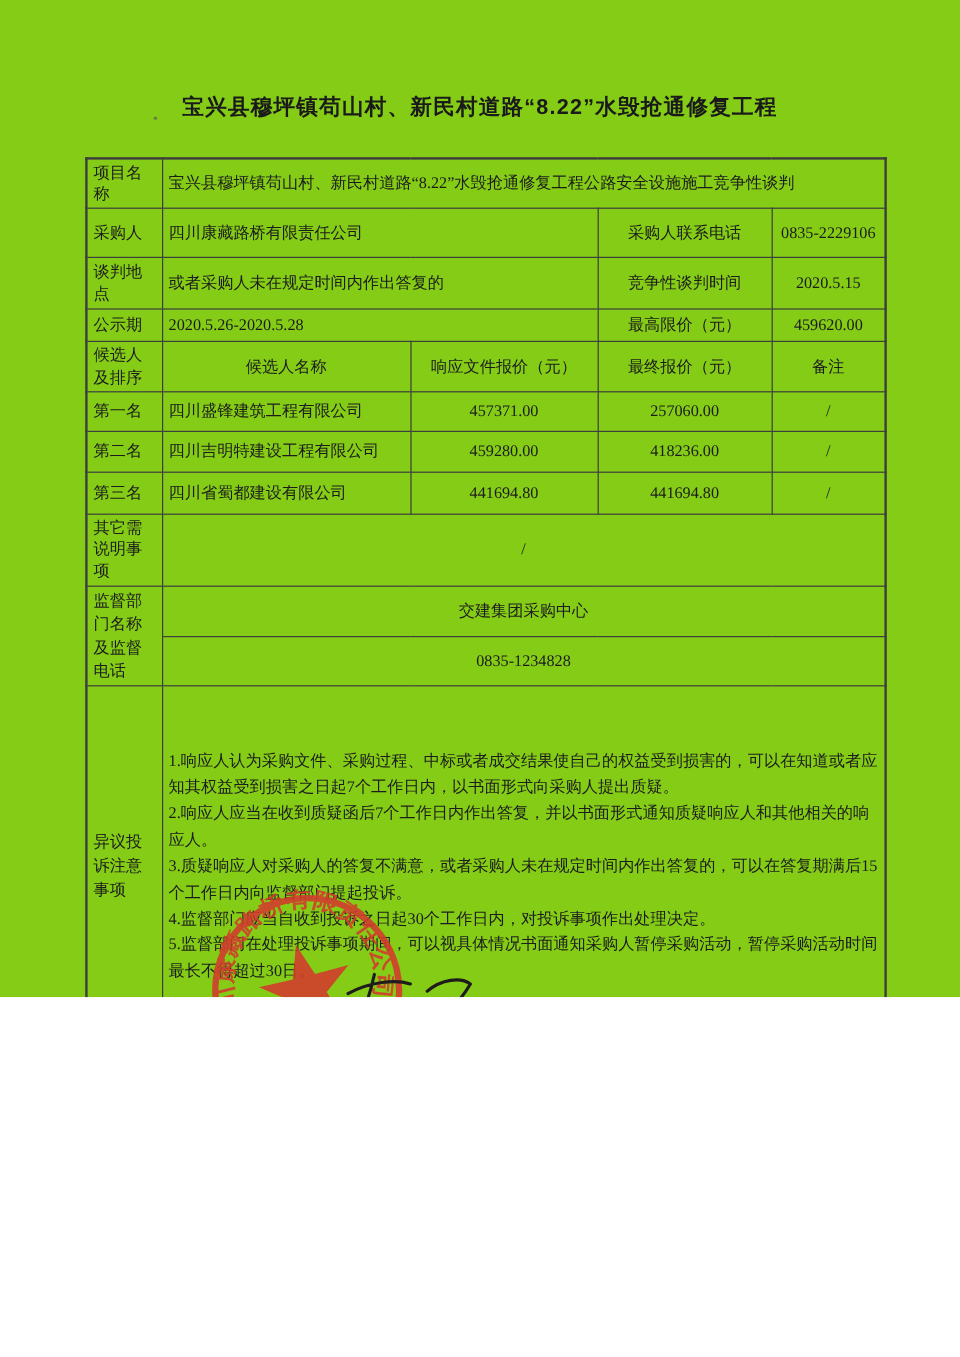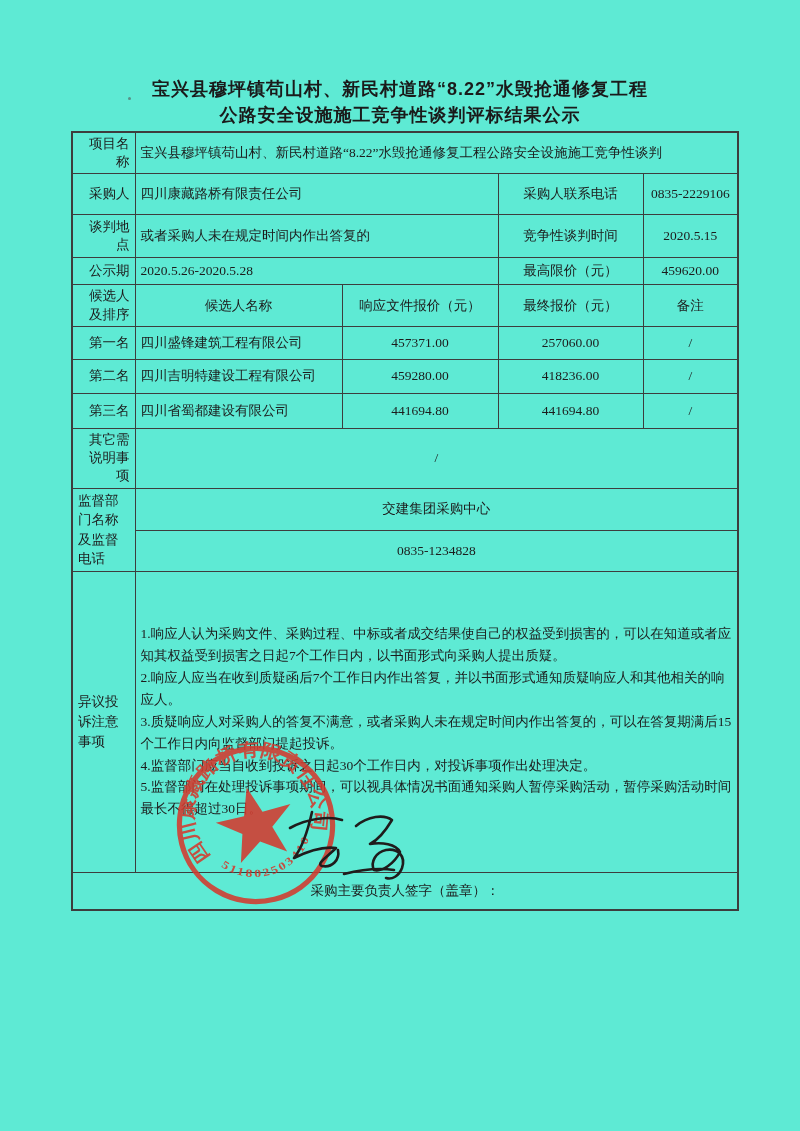--- a/index.html
+++ b/index.html
@@ -4,22 +4,22 @@
 <style>
   * { margin: 0; padding: 0; box-sizing: border-box; }
   html, body { width: 800px; }
   body {
     font-family: "Liberation Serif", "DejaVu Serif", serif;
     background: #ffffff;
   }
   .page {
     position: relative;
     width: 800px;
-    height: 1131px;
-    background: #5eead4;
+    height: 831px;
+    background: #84cc16;
     overflow: hidden;
     color: #1c1c1c;
     text-decoration: underline;
   }
   .title-block {
     position: absolute;
     top: 76px;
     left: 0;
     width: 100%;
     text-align: center;
@@ -50,21 +50,21 @@
     font-size: 13.5px;
     color: #1c1c1c;
     border: 2px solid #3d3d3d;
   }
   table.main td {
     border: 1.5px solid #3d3d3d;
     padding: 2px 5px;
     vertical-align: middle;
     overflow: hidden;
   }
-  td.lbl { text-align: right; line-height: 1.35; }
+  td.lbl { text-align: left; line-height: 1.35; }
   td.lbl-center { text-align: left; line-height: 1.45; }
   td.val-left { text-align: left; }
   td.val-center { text-align: center; }
   td.obj-cell { padding: 6px 8px; }
   .obj-text p { line-height: 1.62; text-align: left; }
   .sig-cell { text-align: center; padding-left: 6px; }
   .stamp-svg {
     position: absolute;
     left: 168px;
     top: 737px;
@@ -84,21 +84,20 @@
 </style>
 </head>
 <body>
 
 <div class="page">
 
   <div class="scan-dot"></div>
 
   <div class="title-block">
     <div>宝兴县穆坪镇苟山村、新民村道路“8.22”水毁抢通修复工程</div>
-    <div>公路安全设施施工竞争性谈判评标结果公示</div>
   </div>
 
   <table class="main">
     <colgroup>
       <col style="width:63px">
         <col style="width:207px">
         <col style="width:156px">
         <col style="width:145px">
         <col style="width:95px">
     </colgroup>

